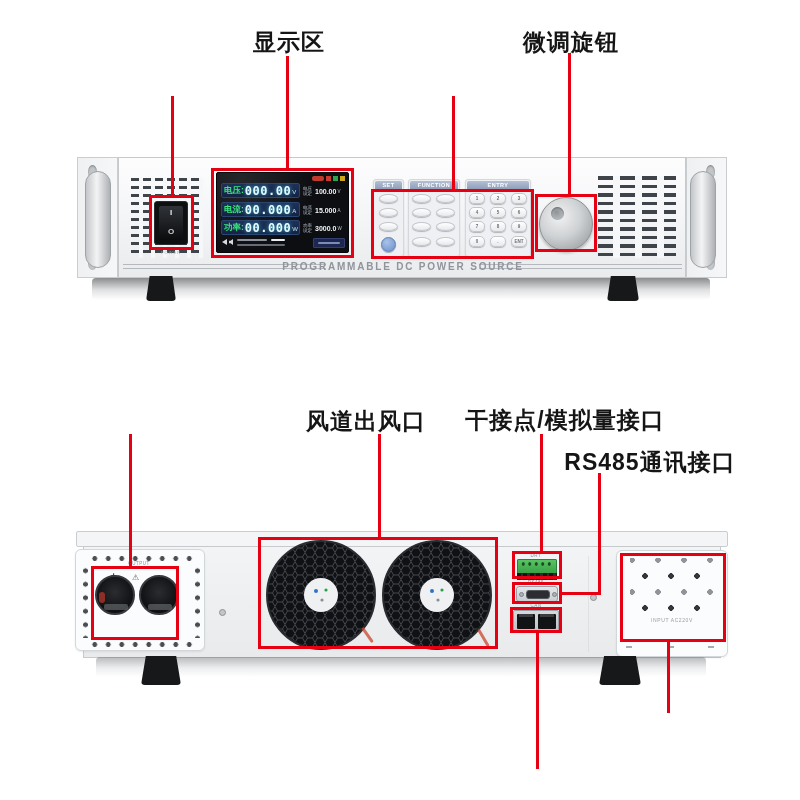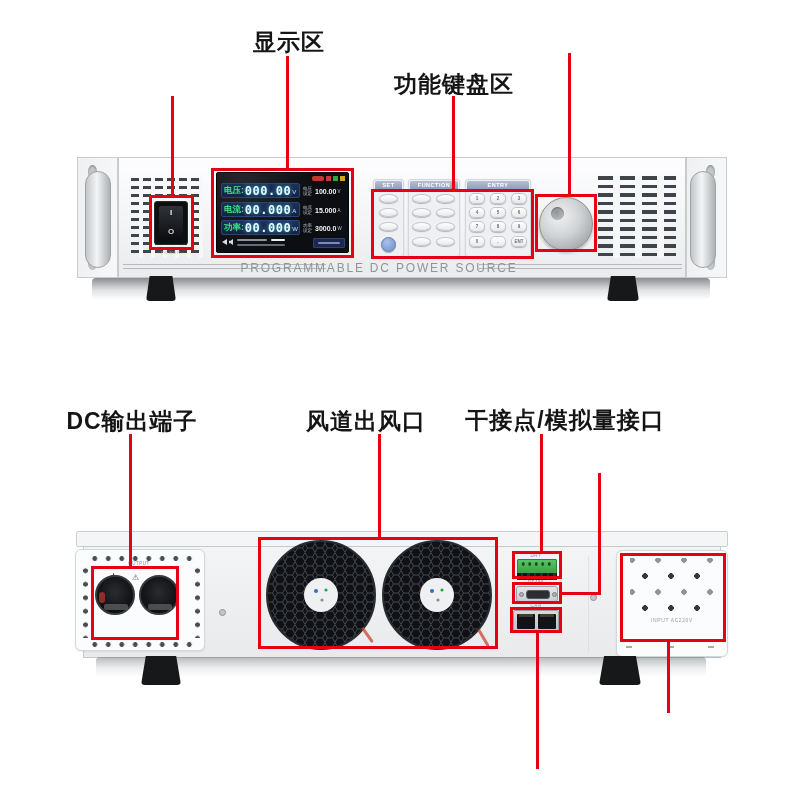--- a/index.html
+++ b/index.html
@@ -178,21 +178,21 @@
   <div class="kkey" style="left:511px;top:236px;">ENT</div>
 
   <div class="abs" style="left:539px;top:197px;width:54px;height:54px;border-radius:50%;border:1px solid #8d9093;box-sizing:border-box;
        background:radial-gradient(circle at 38% 35%,#f0f1f2,#cfd2d4 45%,#a8abae 78%,#95989b);box-shadow:0 2px 3px rgba(0,0,0,.25);">
     <div class="abs" style="left:11px;top:9px;width:13px;height:13px;border-radius:50%;
          background:radial-gradient(circle at 42% 38%,#8f9396,#c6c9cc);box-shadow:inset 0 1px 2px rgba(0,0,0,.4);"></div>
   </div>
 
   <div class="abs" style="left:123px;top:264px;width:203px;height:3px;border-top:1px solid #b5b9bd;border-bottom:1px solid #b5b9bd;"></div>
   <div class="abs" style="left:479px;top:264px;width:203px;height:3px;border-top:1px solid #b5b9bd;border-bottom:1px solid #b5b9bd;"></div>
-  <div class="abs" style="left:379px;top:261px;transform:translateX(-50%);font-size:12px;font-weight:400;color:#8f959b;letter-spacing:1.8px;white-space:nowrap;">PROGRAMMABLE DC POWER SOURCE</div>
+  <div class="abs" style="left:403px;top:261px;transform:translateX(-50%);font-size:10px;font-weight:700;color:#8f959b;letter-spacing:1.8px;white-space:nowrap;">PROGRAMMABLE DC POWER SOURCE</div>
 
   <div class="shadowbar" style="left:92px;top:278px;width:618px;height:22px;"></div>
   <div class="foot" style="left:146px;top:276px;width:30px;height:25px;"></div>
   <div class="foot" style="left:607px;top:276px;width:32px;height:25px;"></div>
 
   <div class="abs" style="left:76px;top:531px;width:652px;height:16px;background:#f3f5f6;border:1px solid #c9cdd0;border-radius:2px;box-sizing:border-box;"></div>
   <div class="face" style="left:83px;top:546px;width:638px;height:112px;background:linear-gradient(180deg,#f3f4f6,#e8eaeb);"></div>
   <div class="seam" style="left:588px;top:556px;width:1px;height:96px;opacity:.6;"></div>
   <div class="screw" style="left:219px;top:609px;"></div>
   <div class="screw" style="left:590px;top:594px;"></div>
@@ -272,24 +272,24 @@
   <div class="abs" style="left:672px;top:617px;transform:translateX(-50%);font-size:5px;color:#9aa0a6;letter-spacing:.6px;white-space:nowrap;">INPUT AC220V</div>
   <div class="abs" style="left:626px;top:646px;width:6px;height:2px;background:#a7abaf;"></div>
   <div class="abs" style="left:668px;top:646px;width:6px;height:2px;background:#a7abaf;"></div>
   <div class="abs" style="left:708px;top:646px;width:6px;height:2px;background:#a7abaf;"></div>
 
   <div class="shadowbar" style="left:96px;top:657px;width:610px;height:20px;opacity:.6;"></div>
   <div class="foot" style="left:141px;top:656px;width:40px;height:29px;"></div>
   <div class="foot" style="left:599px;top:656px;width:42px;height:29px;"></div>
 
   <div class="lbl" style="left:289px;top:27px;">显示区</div>
-  <div class="lbl" style="left:454px;top:69px;">功能键盘区</div>
-  <div class="lbl" style="left:132px;top:406px;">DC输出端子</div>
+  <div class="lbl" style="left:571px;top:27px;">微调旋钮</div>
   <div class="lbl" style="left:565px;top:405px;">干接点/模拟量接口</div>
   <div class="lbl" style="left:366px;top:406px;">风道出风口</div>
+  <div class="lbl" style="left:650px;top:447px;">RS485通讯接口</div>
 
   <div class="rline" style="left:171px;top:96px;height:100px;"></div>
   <div class="rline" style="left:286px;top:56px;height:113px;"></div>
   <div class="rline" style="left:452px;top:96px;height:94px;"></div>
   <div class="rline" style="left:568px;top:53px;height:142px;"></div>
   <div class="rline" style="left:129px;top:434px;height:133px;"></div>
   <div class="rline" style="left:378px;top:434px;height:104px;"></div>
   <div class="rline" style="left:540px;top:434px;height:118px;"></div>
   <div class="rline" style="left:598px;top:473px;height:122px;"></div>
   <div class="rlineh" style="left:559px;top:592px;width:42px;"></div>

